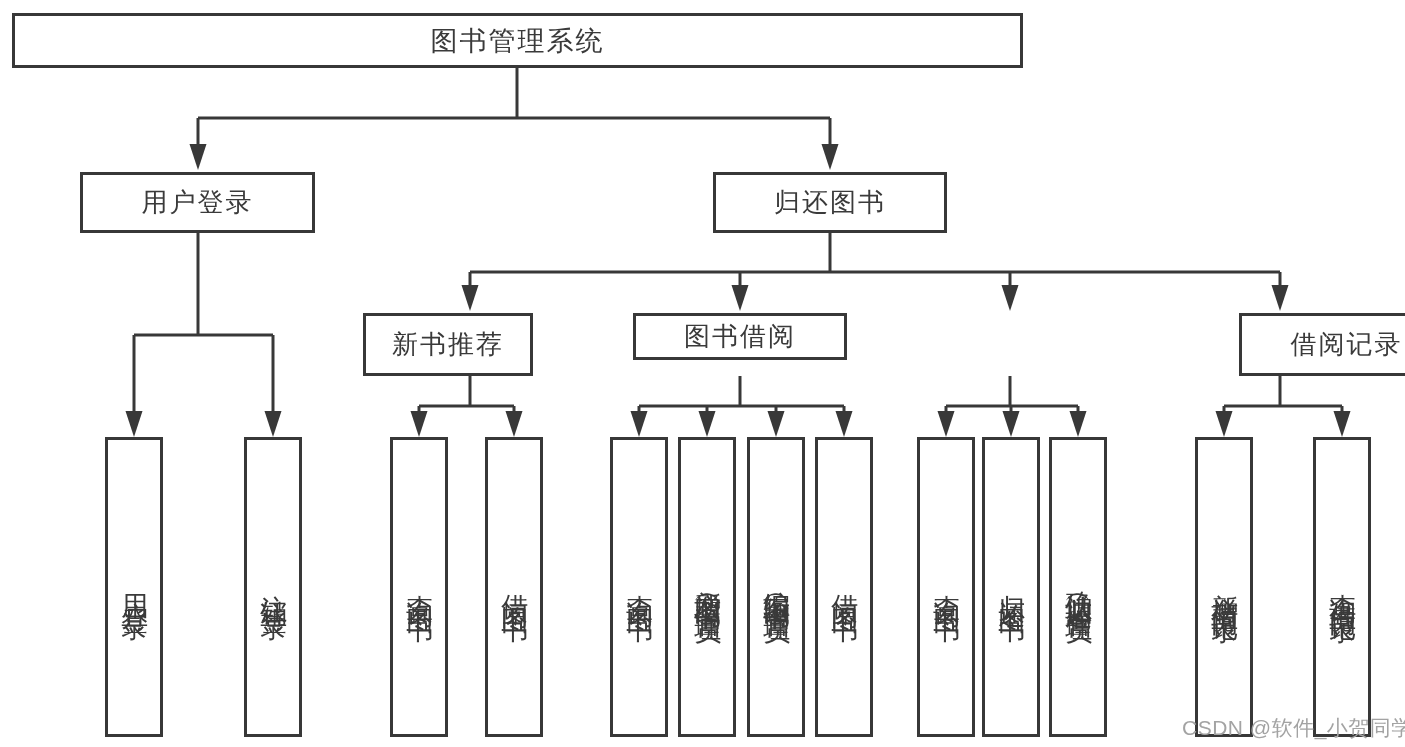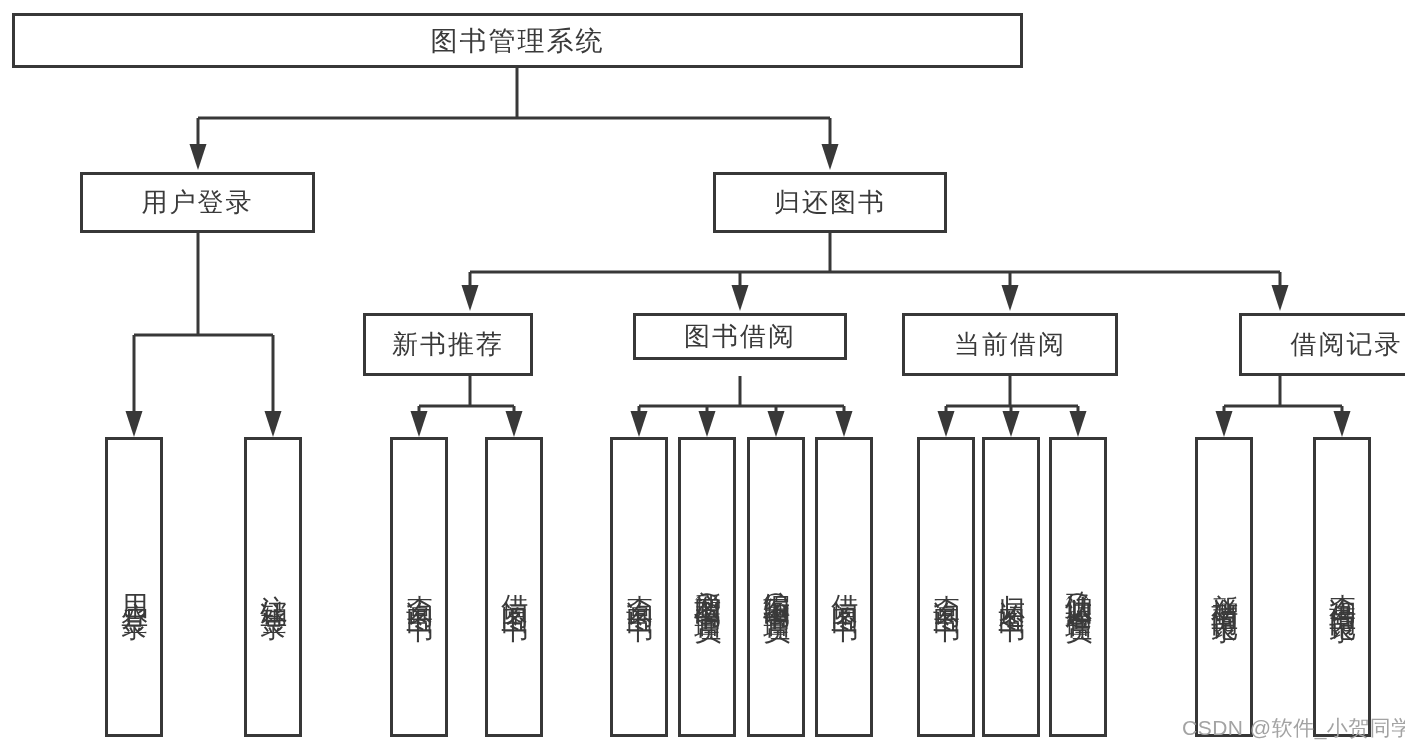--- a/index.html
+++ b/index.html
@@ -117,21 +117,20 @@
     </g>
   </svg>
 
   <div class="node root" style="left:12px;top:13px;width:1011px;height:55px;">图书管理系统</div>
 
   <div class="node" style="left:80px;top:172px;width:235px;height:61px;">用户登录</div>
   <div class="node" style="left:713px;top:172px;width:234px;height:61px;">归还图书</div>
 
   <div class="node" style="left:363px;top:313px;width:170px;height:63px;">新书推荐</div>
   <div class="node" style="left:633px;top:313px;width:214px;height:47px;">图书借阅</div>
-  <div class="node" style="left:902px;top:313px;width:216px;height:63px;">当前借阅</div>
   <div class="node" style="left:1239px;top:313px;width:215px;height:63px;">借阅记录</div>
 
   <div class="vnode" style="left:105px;top:437px;width:58px;height:300px;">用户登录</div>
   <div class="vnode" style="left:244px;top:437px;width:58px;height:300px;">注销登录</div>
 
   <div class="vnode" style="left:390px;top:437px;width:58px;height:300px;">查询图书</div>
   <div class="vnode" style="left:485px;top:437px;width:58px;height:300px;">借阅图书</div>
 
   <div class="vnode" style="left:610px;top:437px;width:58px;height:300px;">查询图书</div>
   <div class="vnode" style="left:678px;top:437px;width:58px;height:300px;letter-spacing:4px;">新增图书（管理员）</div>

